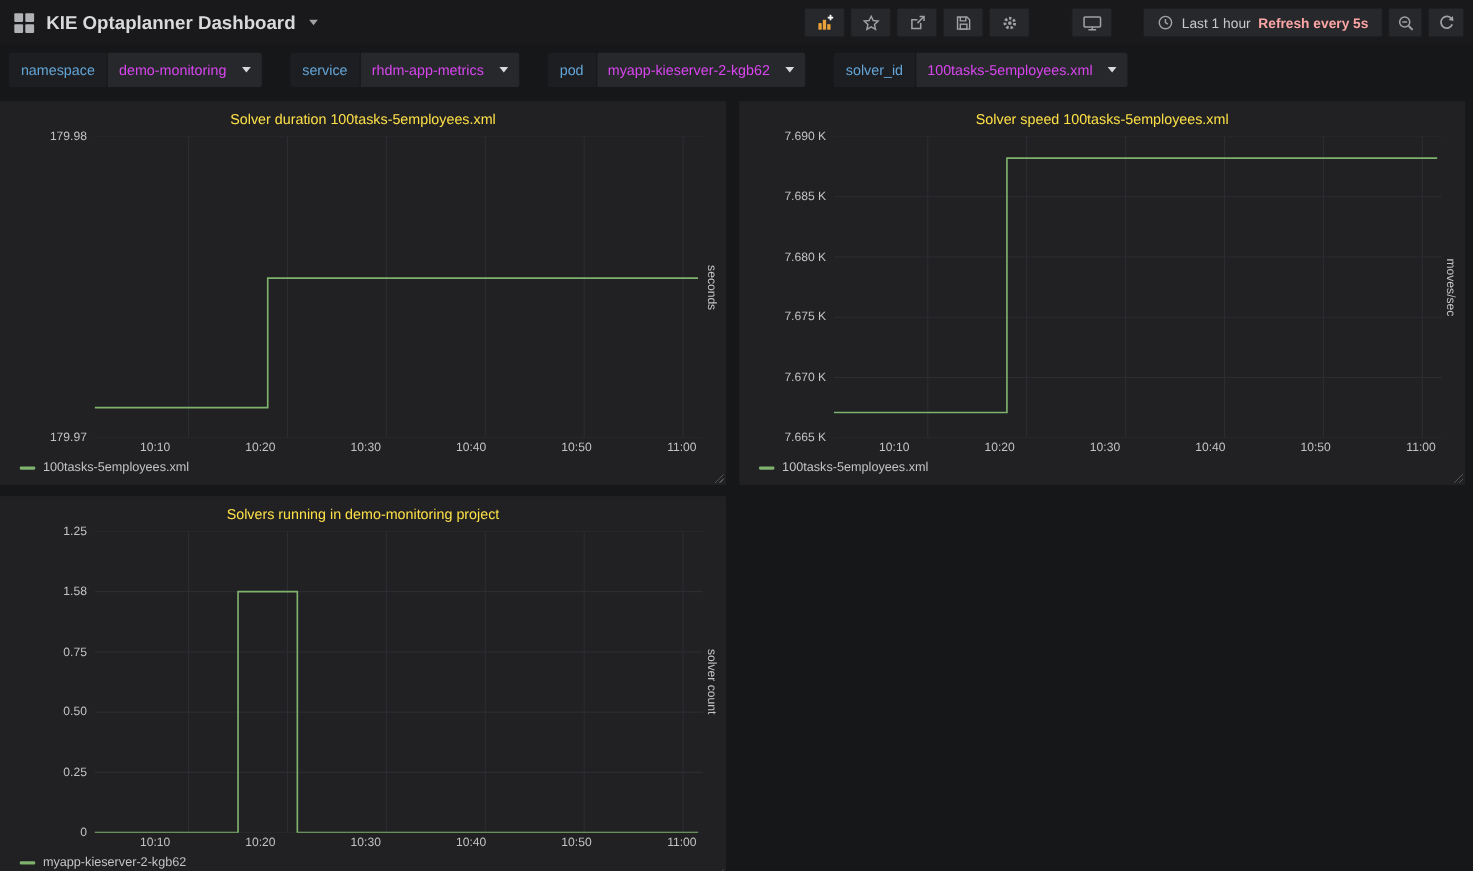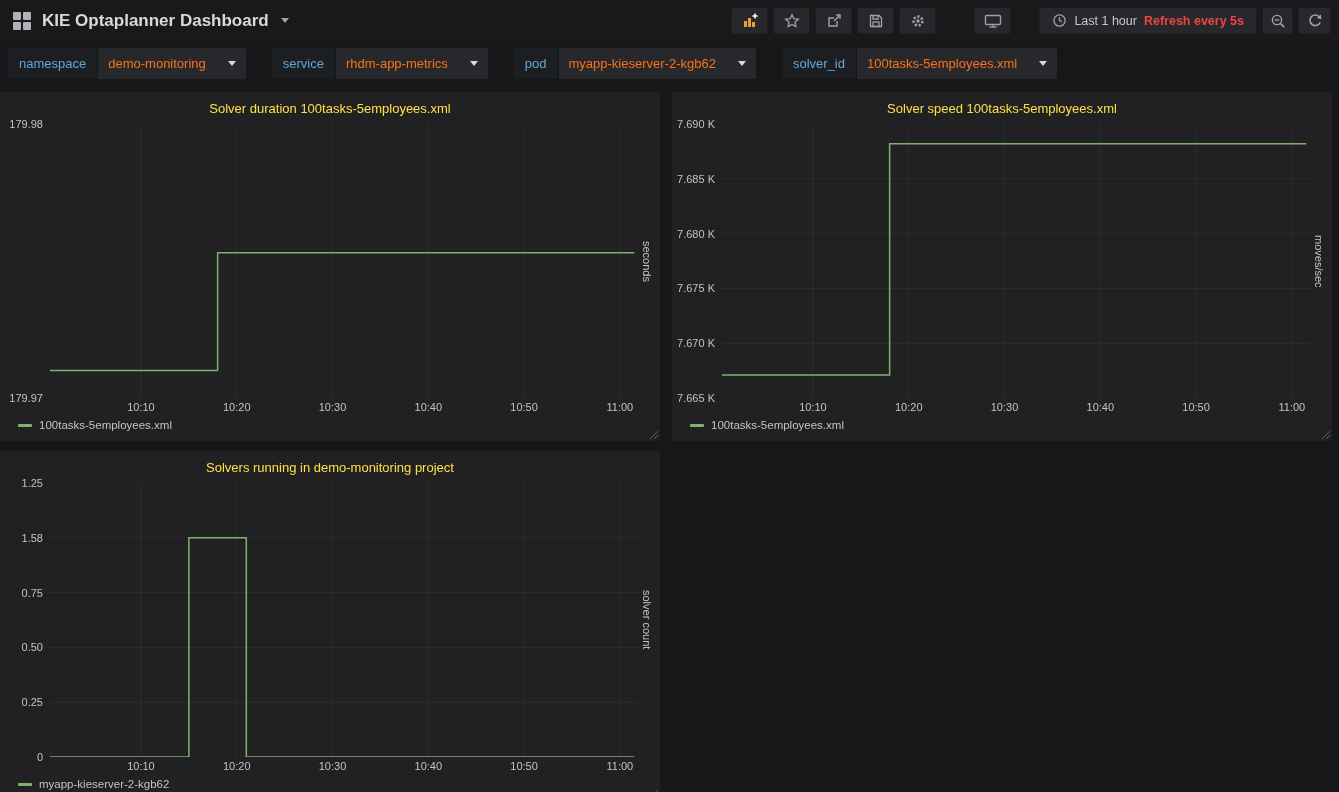--- a/index.html
+++ b/index.html
@@ -20,34 +20,34 @@
   .time-btn{height:27px;background:#27282c;border:1px solid #1d1e20;border-radius:2px;display:flex;
             align-items:center;gap:7px;padding:0 12px;cursor:pointer;box-sizing:border-box;}
   .time-text{font-size:12.5px;color:#c7c8c9;}
   .refresh-text{font-size:12.5px;font-weight:bold;}
 
   
   .submenu{position:absolute;left:0;top:44px;width:100%;height:38px;display:flex;align-items:center;
            gap:26px;padding-left:8px;box-sizing:border-box;}
   .var-chip{display:flex;align-items:stretch;height:31px;font-size:13px;cursor:pointer;}
   .var-label{display:flex;align-items:center;padding:0 11px;background:#1d1e21;border-radius:2px 0 0 2px;}
-  .var-value{display:flex;align-items:center;gap:20px;padding:0 10px;background:#27282c;color:#f97316;
+  .var-value{display:flex;align-items:center;gap:12px;padding:0 10px;background:#27282c;color:#d946ef;
              margin-left:1px;border-radius:0 2px 2px 0;justify-content:flex-end;}
   .var-value .caret-down{border-top-color:#d8d9da;}
 
   
   .panel{position:absolute;background:#212124;display:flex;flex-direction:column;
          padding:6px;box-sizing:border-box;}
   .p1{left:0;top:92px;width:660px;height:349px;}
   .p2{left:672px;top:92px;width:660px;height:349px;}
   .p3{left:0;top:451px;width:660px;height:349px;}
   .panel-title{height:22px;line-height:22px;text-align:center;font-size:13px;font-weight:500;
                color:#fde047;cursor:pointer;flex:0 0 auto;}
   .chart-row{flex:1 1 auto;display:flex;min-height:0;margin-top:4px;}
-  .y-gutter{position:relative;width:44px;flex:0 0 auto;}
+  .y-gutter{position:relative;width:44px;flex:0 0 auto;margin-left:36px;}
   .tick-y{position:absolute;right:7px;transform:translateY(-50%);font-size:11px;color:#c2c3c5;white-space:nowrap;}
   .plot{position:relative;flex:1 1 auto;}
   .plot-svg{position:absolute;left:0;top:0;width:100%;height:100%;}
   .right-axis-label{flex:0 0 auto;width:15px;display:flex;align-items:center;justify-content:center;
                     writing-mode:vertical-rl;font-size:11px;color:#c2c3c5;}
   .x-row{flex:0 0 auto;height:17px;margin-left:44px;margin-right:15px;position:relative;}
   .tick-x{position:absolute;top:3px;transform:translateX(-50%);font-size:11px;color:#c2c3c5;white-space:nowrap;}
   .legend{flex:0 0 auto;height:20px;display:flex;align-items:center;gap:7px;padding-left:12px;}
   .legend-marker{width:14px;height:3px;border-radius:1px;}
   .legend-label{font-size:11.5px;color:#c2c3c5;cursor:pointer;}
@@ -124,21 +124,21 @@
       </div>
 
       <div class="spacer-md"></div>
 
       <div class="time-btn">
         <svg class="iconsvg" width="15" height="15" viewBox="0 0 16 16">
           <circle cx="8" cy="8" r="6" fill="none" stroke="#9fa1a4" stroke-width="1.4"></circle>
           <path d="M8 4.5 V8 l2.4 1.5" fill="none" stroke="#9fa1a4" stroke-width="1.4"></path>
         </svg>
         <span class="time-text">Last 1 hour</span>
-        <span class="refresh-text" style="color:#ef4444">Refresh every 5s</span>
+        <span class="refresh-text" style="color:#fca5a5">Refresh every 5s</span>
       </div>
 
       <div class="icon-btn" style="width:31px">
         <svg class="iconsvg" width="16" height="16" viewBox="0 0 16 16">
           <circle cx="7" cy="7" r="4.6" fill="none" stroke="#9fa1a4" stroke-width="1.4"></circle>
           <line x1="10.6" y1="10.6" x2="14.2" y2="14.2" stroke="#9fa1a4" stroke-width="1.8"></line>
           <line x1="4.8" y1="7" x2="9.2" y2="7" stroke="#9fa1a4" stroke-width="1.4"></line>
         </svg>
       </div>
       <div class="icon-btn" style="width:33px">

